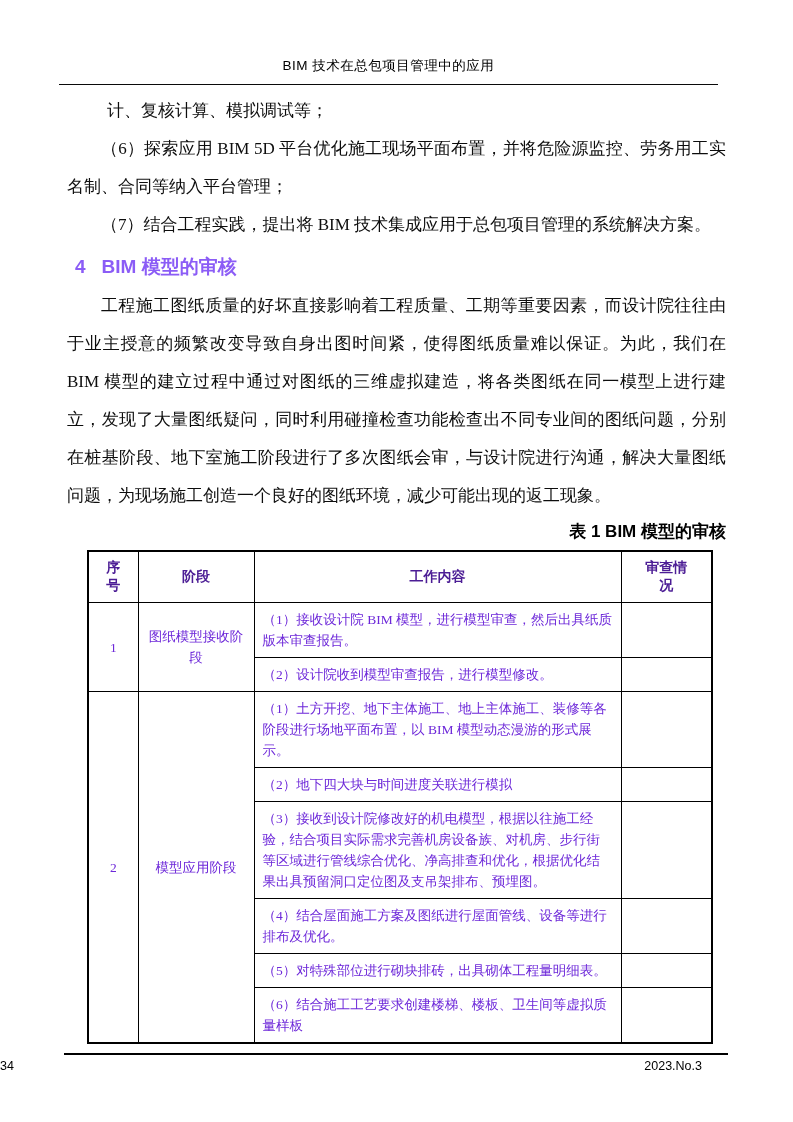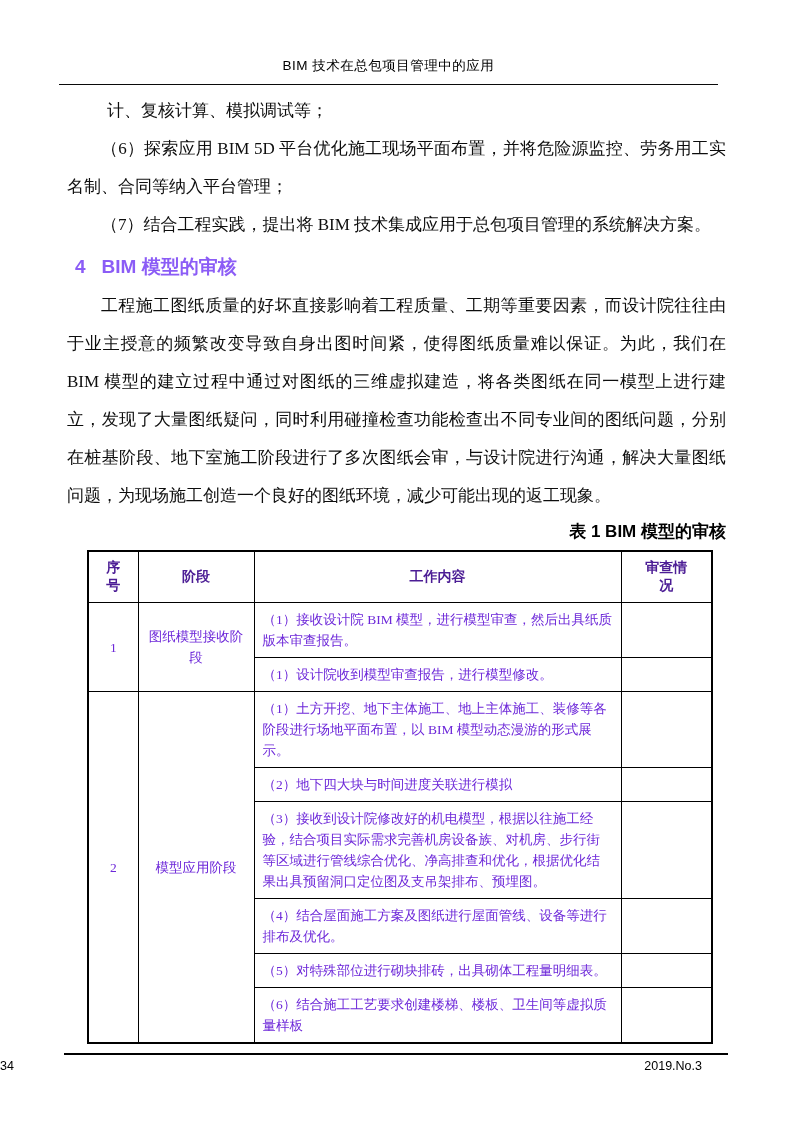--- a/index.html
+++ b/index.html
@@ -94,21 +94,21 @@
         </tr>
       </thead>
       <tbody>
           <tr>
             <td class="cell-center" rowspan="2">1</td>
             <td class="cell-center" rowspan="2">图纸模型接收阶段</td>
             <td class="cell-work">（1）接收设计院 BIM 模型，进行模型审查，然后出具纸质版本审查报告。</td>
             <td class="cell-center"></td>
           </tr>
           <tr>
-            <td class="cell-work">（1）设计院收到模型审查报告，进行模型修改。</td>
+            <td class="cell-work">（2）设计院收到模型审查报告，进行模型修改。</td>
             <td class="cell-center"></td>
           </tr>
           <tr>
             <td class="cell-center" rowspan="6">2</td>
             <td class="cell-center" rowspan="6">模型应用阶段</td>
             <td class="cell-work">（1）土方开挖、地下主体施工、地上主体施工、装修等各阶段进行场地平面布置，以 BIM 模型动态漫游的形式展示。</td>
             <td class="cell-center"></td>
           </tr>
           <tr>
             <td class="cell-work">（2）地下四大块与时间进度关联进行模拟</td>
@@ -129,15 +129,15 @@
           <tr>
             <td class="cell-work">（6）结合施工工艺要求创建楼梯、楼板、卫生间等虚拟质量样板</td>
             <td class="cell-center"></td>
           </tr>
         </tbody>
     </table>
   </div>
 
   <div class="footer-rule"></div>
   <div class="footer-pageno">34</div>
-  <div class="footer-issue">2019.No.3</div>
+  <div class="footer-issue">2023.No.3</div>
 
 </div>
 
 </body></html>

